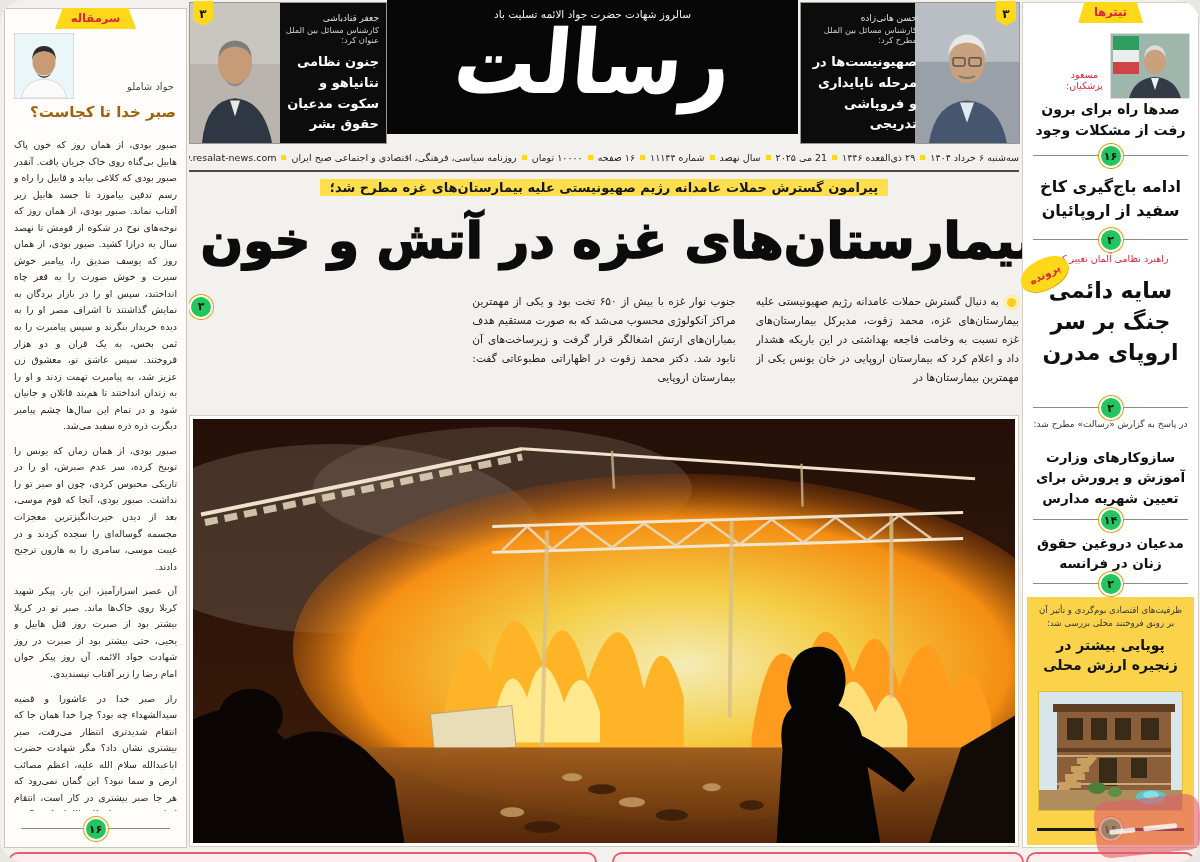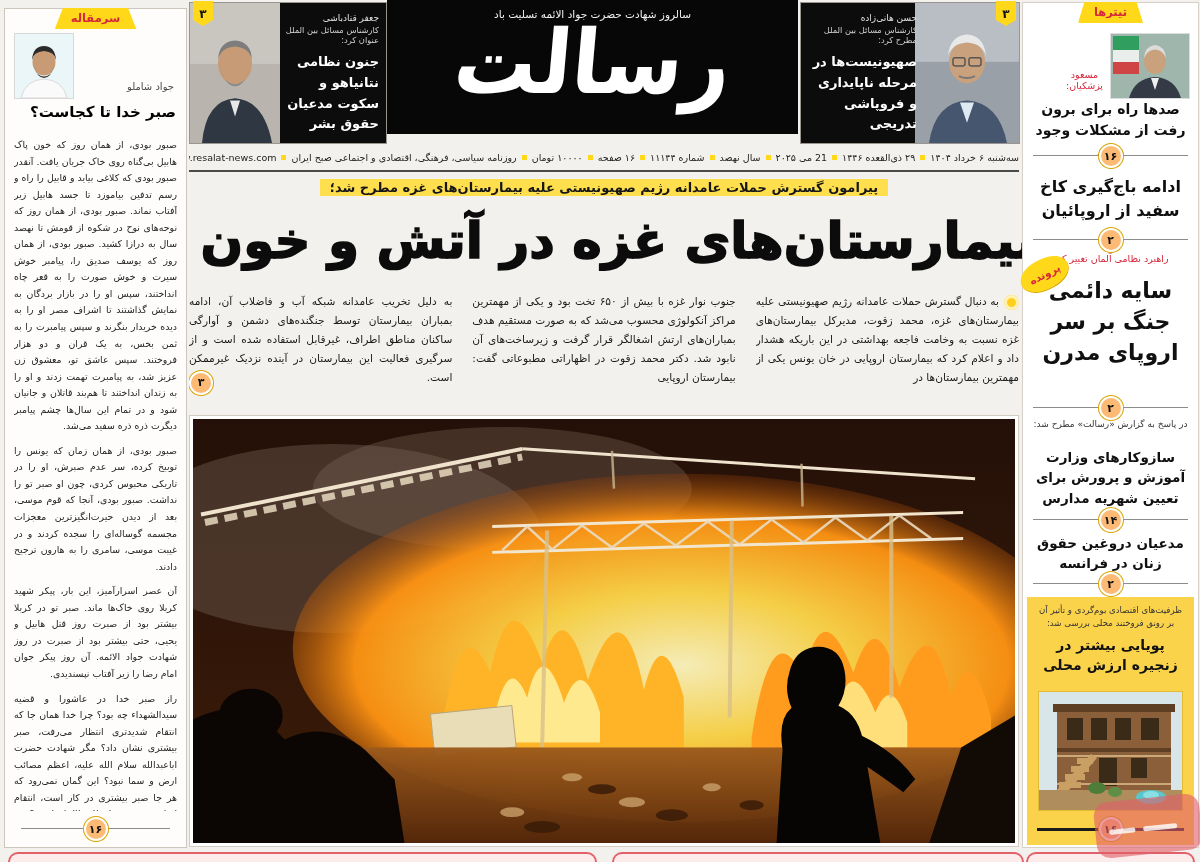--- a/index.html
+++ b/index.html
@@ -1,33 +1,33 @@
 <!DOCTYPE html>
 <html lang="fa"><head>
 <meta charset="utf-8">
 <style>
   html,body{margin:0;padding:0;background:#e9e7e2;}
   .page{position:relative;width:1200px;height:862px;background:#f3f1ed;overflow:hidden;
-        font-family:"DejaVu Sans",sans-serif;}
+        font-family:"DejaVu Sans",sans-serif;border-radius:24px;}
   
   .tab{position:absolute;left:50%;transform:translateX(-50%);top:-1px;background:#ffd919;
        color:#d6273b;font-weight:bold;font-size:11.5px;padding:3px 16px 4px;
        clip-path:polygon(10% 0,90% 0,100% 100%,0 100%);z-index:5;}
   .circle{display:inline-flex;align-items:center;justify-content:center;width:20px;height:20px;
-          border-radius:50%;background:#fdba74;border:2px solid #fff;box-shadow:0 0 0 1px #d9a400;
+          border-radius:50%;background:#22c55e;border:2px solid #fff;box-shadow:0 0 0 1px #d9a400;
           font-weight:bold;font-size:11px;color:#111;}
   .divider{position:relative;height:0;border-top:1px solid #8c8c8c;}
   .divider .circle{position:absolute;left:50%;top:0;transform:translate(-50%,-50%);}
   
   .ed{position:absolute;left:4px;top:8px;width:181px;height:838px;background:#fefdfb;
       border:1px solid #ccc6bd;}
   .ed-photo{position:absolute;top:24px;left:9px;width:58px;height:64px;border:1px solid #d8d8d8;overflow:hidden;}
   .ed-author{position:absolute;top:72px;right:12px;font-size:10px;color:#4a4a4a;}
   .ed-title{position:absolute;top:94px;right:10px;left:10px;font-size:15px;font-weight:bold;
-            text-align:right;color:#000000;margin:0;direction:rtl;}
+            text-align:right;color:#a16207;margin:0;direction:rtl;}
   .ed-body{position:absolute;top:120px;left:9px;right:9px;bottom:36px;font-size:9.4px;
            line-height:1.76;text-align:justify;color:#222;direction:rtl;overflow:hidden;}
   .ed-body p{margin:8px 0 3px;}
   .ed-div{position:absolute;left:16px;right:16px;bottom:18px;}
   
   .tb{position:absolute;top:2px;height:140px;background:#0c0c0c;border:1px solid #9a958e;overflow:visible;}
   .tb-photo{position:absolute;top:0;height:100%;overflow:hidden;}
   .tb-text{position:absolute;top:10px;text-align:right;direction:rtl;}
   .tb-by{font-size:9px;color:#e3e3e3;}
   .tb-kick{font-size:8.3px;color:#cfcfcf;margin:2px 0 7px;}
@@ -202,21 +202,20 @@
     <span>پیرامون گسترش حملات عامدانه رژیم صهیونیستی علیه بیمارستان‌های غزه مطرح شد؛</span>
   </div>
   <h1 class="main-headline">بیمارستان‌های غزه در آتش و خون</h1>
   <div class="lead-cols">
     <div class="col">
       <span class="rep-icon"></span>
       <span>به دنبال گسترش حملات عامدانه رژیم صهیونیستی علیه بیمارستان‌های غزه، محمد زقوت، مدیرکل بیمارستان‌های غزه نسبت به وخامت فاجعه بهداشتی در این باریکه هشدار داد و اعلام کرد که بیمارستان اروپایی در خان یونس یکی از مهمترین بیمارستان‌ها در</span>
     </div>
     <div class="col">جنوب نوار غزه با بیش از ۶۵۰ تخت بود و یکی از مهمترین مراکز آنکولوژی محسوب می‌شد که به صورت مستقیم هدف بمباران‌های ارتش اشغالگر قرار گرفت و زیرساخت‌های آن نابود شد. دکتر محمد زقوت در اظهاراتی مطبوعاتی گفت: بیمارستان اروپایی</div>
     <div class="col">
-      <span>به دلیل تخریب عامدانه شبکه آب و فاضلاب آن، ادامه بمباران بیمارستان توسط جنگنده‌های دشمن و آوارگی ساکنان مناطق اطراف، غیرقابل استفاده شده است و از سرگیری فعالیت این بیمارستان در آینده نزدیک غیرممکن است.</span>
       <span class="circle lead-page">۳</span>
     </div>
   </div>
 
   <div class="main-photo">
     <svg viewBox="0 0 824 426" preserveAspectRatio="none">
       <defs>
         <radialGradient id="fireCore" cx="50%" cy="55%" r="60%">
           <stop offset="0%" stop-color="#fff7c0"></stop>
             <stop offset="35%" stop-color="#ffd84a"></stop>

